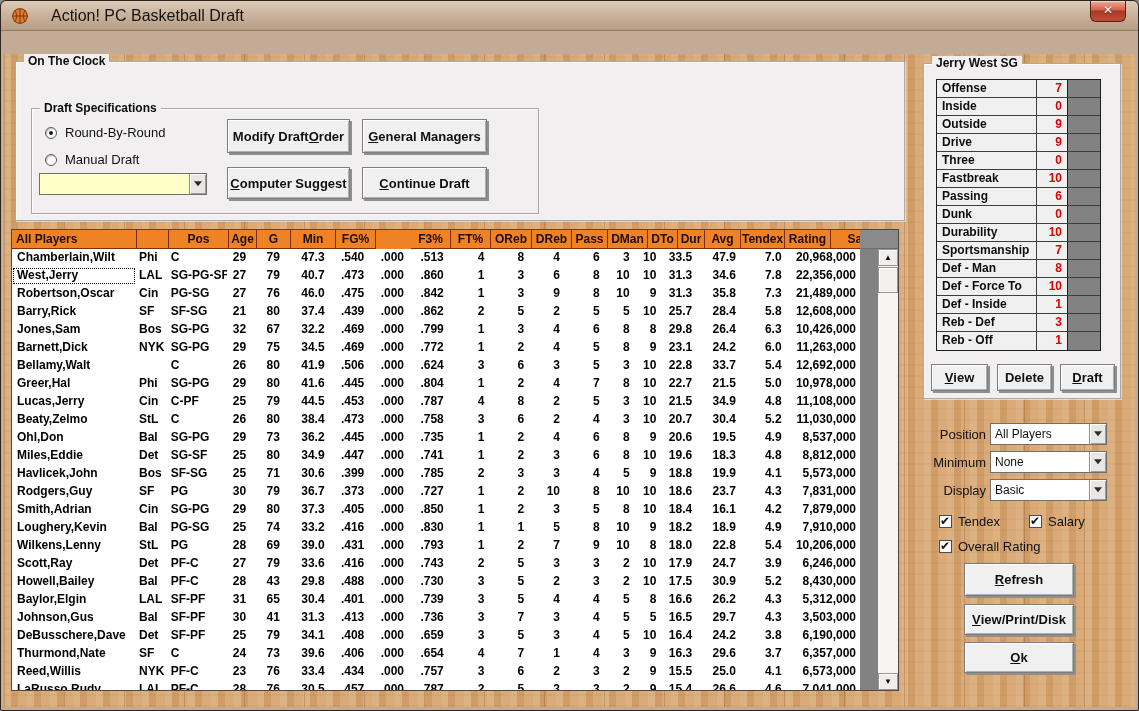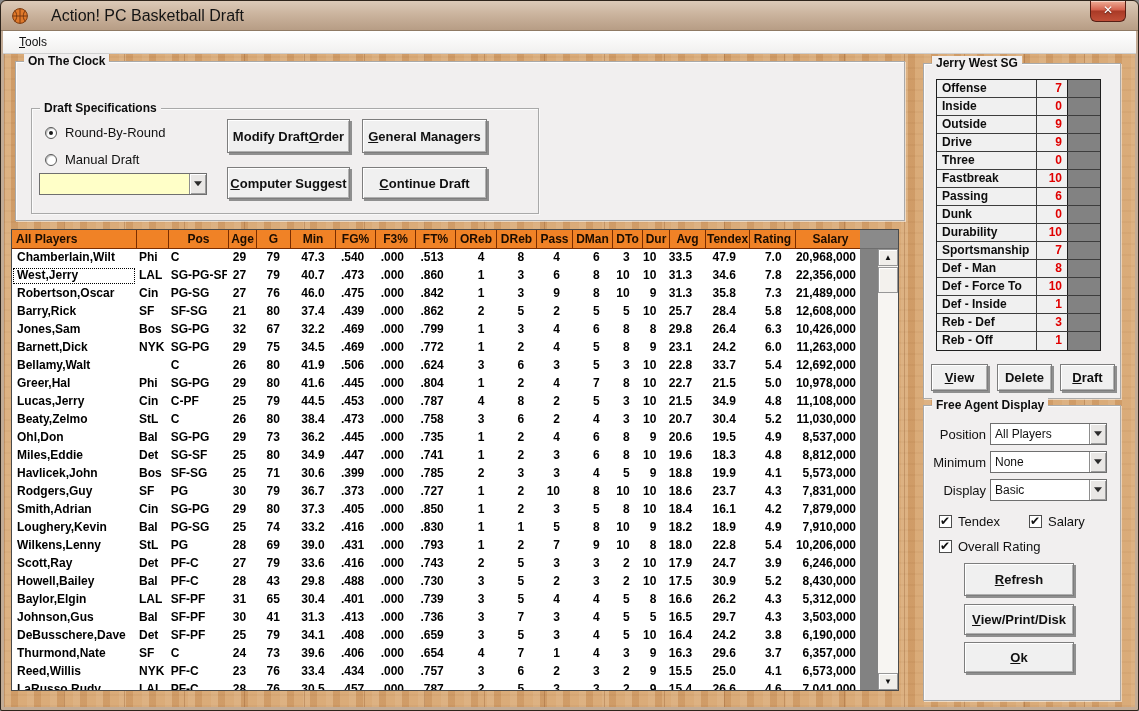--- a/index.html
+++ b/index.html
@@ -89,23 +89,20 @@
 
   <div class="titlebar">
     <svg class="bball" viewBox="0 0 16 16">
       <circle cx="8" cy="8" r="7.4" fill="#e0792a" stroke="#7a3a10" stroke-width="1"></circle>
       <path d="M0.6 8 H15.4 M8 0.6 V15.4 M2.6 2.4 C5.4 5.6 5.4 10.4 2.6 13.6 M13.4 2.4 C10.6 5.6 10.6 10.4 13.4 13.6" stroke="#7a3a10" stroke-width="1" fill="none"></path>
     </svg>
     <span class="title-text">Action! PC Basketball Draft</span>
     <div class="closebtn">✕</div>
   </div>
 
-  <div class="menubar">
-    <span class="menu-item"><u>T</u>ools</span>
-  </div>
 
   <div class="wood"></div>
 
   <div class="group" style="left:14px;top:60px;width:890px;height:160px;">
     <span class="glabel">On The Clock</span>
   </div>
 
   <div class="group" style="left:30px;top:107px;width:508px;height:106px;">
     <span class="glabel">Draft Specifications</span>
   </div>
@@ -125,21 +122,21 @@
 
   <div id="tbl">
     <div id="tbl-header">
         <div class="hcell first" style="width: 125px;">All Players</div>
         <div class="hcell" style="width: 32px;"></div>
         <div class="hcell" style="width: 60px;">Pos</div>
         <div class="hcell" style="width: 28px;">Age</div>
         <div class="hcell" style="width: 34px;">G</div>
         <div class="hcell" style="width: 45px;">Min</div>
         <div class="hcell" style="width: 40px;">FG%</div>
-        <div class="hcell" style="width: 40px;">F3%</div>
+        <div class="hcell" style="width: 40px; margin-left: 35px;">F3%</div>
         <div class="hcell" style="width: 40px;">FT%</div>
         <div class="hcell" style="width: 41px;">OReb</div>
         <div class="hcell" style="width: 40px;">DReb</div>
         <div class="hcell" style="width: 36px;">Pass</div>
         <div class="hcell" style="width: 40px;">DMan</div>
         <div class="hcell" style="width: 30px;">DTo</div>
         <div class="hcell" style="width: 27px;">Dur</div>
         <div class="hcell" style="width: 36px;">Avg</div>
         <div class="hcell" style="width: 44px;">Tendex</div>
         <div class="hcell" style="width: 46px;">Rating</div>
@@ -743,23 +740,20 @@
       </div>
       <div class="srow">
         <div class="slabel">Reb - Off</div>
         <div class="sval">1</div>
       </div>
     </div>
   <div class="btn" style="left:930px;top:363px;width:57px;height:27px;"><u>V</u>iew</div>
   <div class="btn" style="left:996px;top:363px;width:55px;height:27px;">Delete</div>
   <div class="btn" style="left:1059px;top:363px;width:55px;height:27px;"><u>D</u>raft</div>
 
-  <div class="group" style="left:922px;top:404px;width:198px;height:296px;">
-    <span class="glabel">Free Agent Display</span>
-  </div>
   <span class="wlabel" style="left:985px;top:426px;transform:translateX(-100%);">Position</span>
   <div class="combo" style="left:989px;top:422px;width:117px;height:22px;">
     <span class="ctext">All Players</span>
     <div class="cbtn"></div>
   </div>
   <span class="wlabel" style="left:985px;top:454px;transform:translateX(-100%);">Minimum</span>
   <div class="combo" style="left:989px;top:450px;width:117px;height:22px;">
     <span class="ctext">None</span>
     <div class="cbtn"></div>
   </div>

